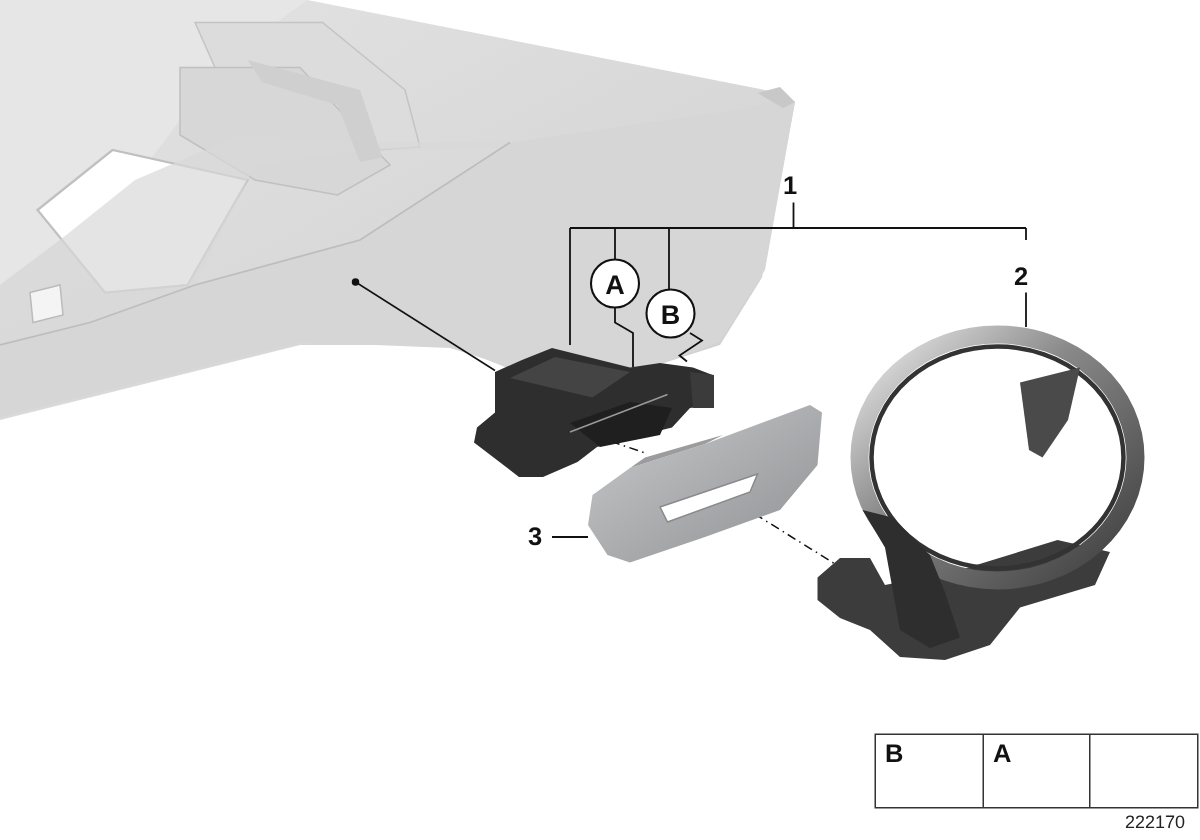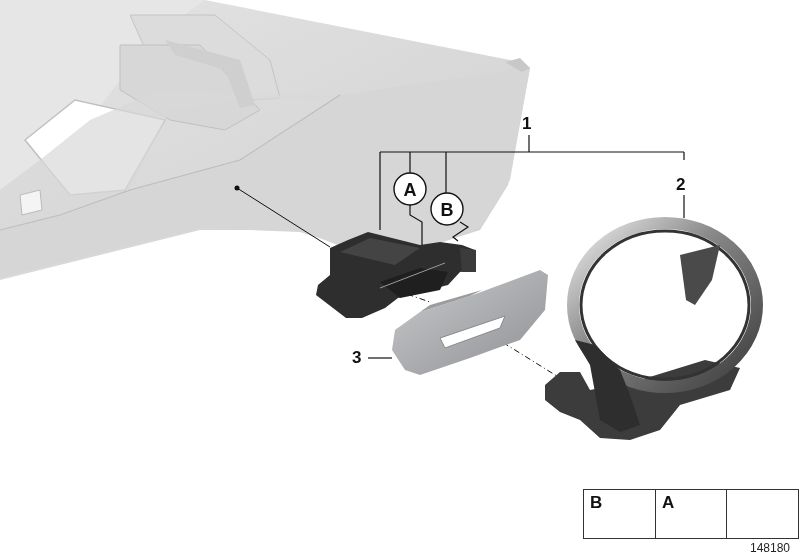--- a/index.html
+++ b/index.html
@@ -142,14 +142,14 @@
   <div class="legend">
     <div class="legend-cell" style="width:71px;">
       <span class="legend-letter">B</span>
     </div>
     <div class="legend-cell" style="width:70px;">
       <span class="legend-letter">A</span>
     </div>
     <div class="legend-cell" style="width:71px;"></div>
   </div>
 
-  <div class="diagram-id">148180</div>
+  <div class="diagram-id">222170</div>
 </div>
 
 </body></html>

